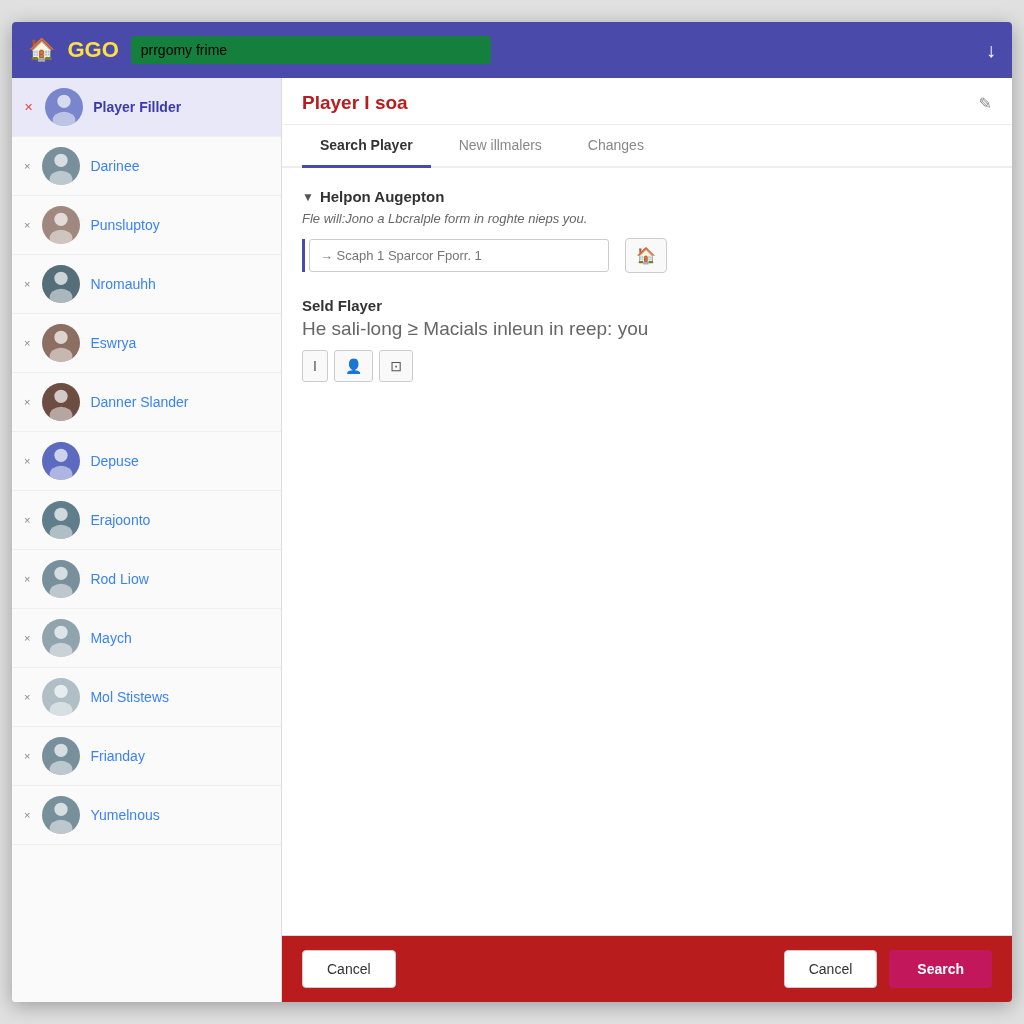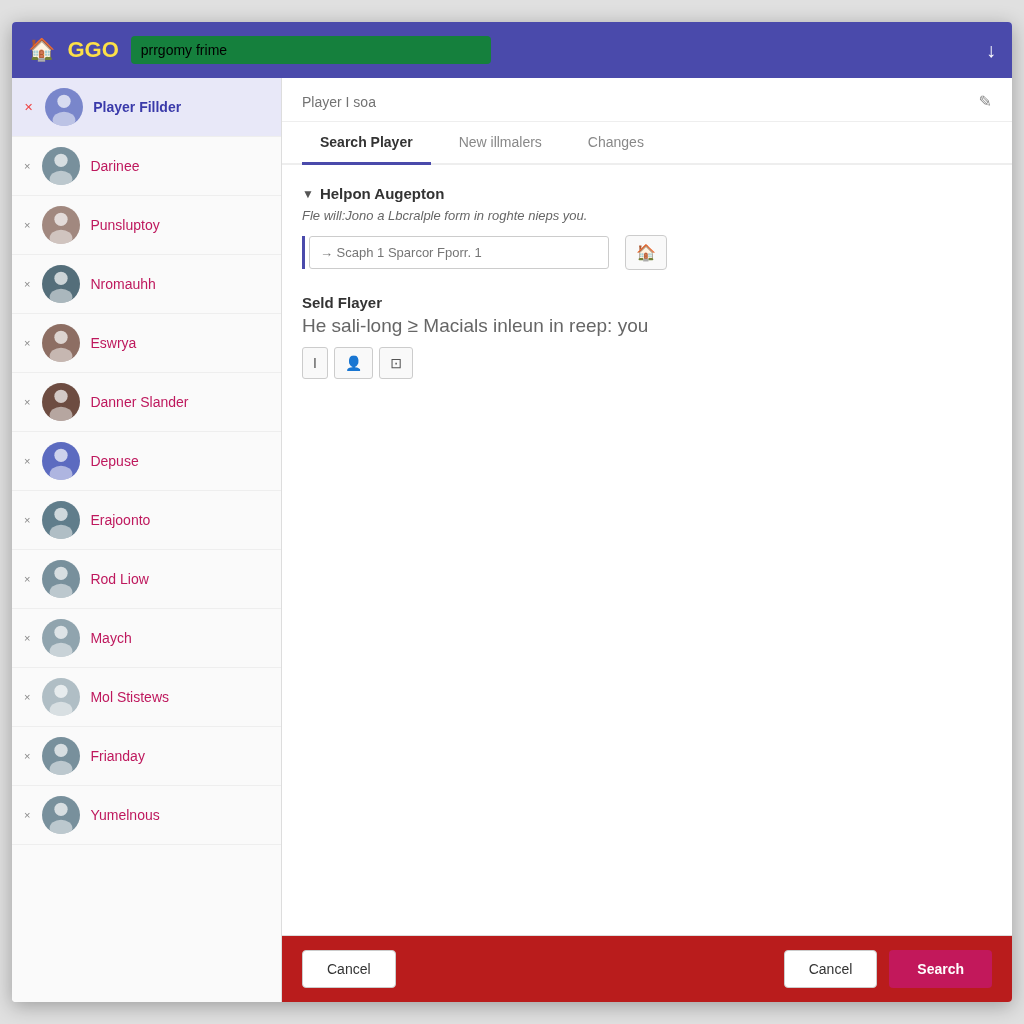--- a/index.html
+++ b/index.html
@@ -111,42 +111,42 @@
     .avatar svg { width: 100%; height: 100%; }
     .sidebar-item-name {
       font-size: 14px;
       color: #3a3aaa;
     }
     .sidebar-item.active .sidebar-item-name {
       font-weight: bold;
       color: #3a3aaa;
     }
     .sidebar-item:not(.active) .sidebar-item-name {
-      color: #be185d;
+      color: #3b82f6;
     }
 
     
     .right-panel {
       flex: 1;
       display: flex;
       flex-direction: column;
       overflow: hidden;
     }
 
     .panel-header {
       display: flex;
       align-items: center;
       justify-content: space-between;
       padding: 14px 20px 10px;
       border-bottom: 1px solid #eee;
     }
     .panel-title {
-      font-size: 14px;
-      font-weight: normal;
-      color: #737373;
+      font-size: 19px;
+      font-weight: bold;
+      color: #b91c1c;
     }
     .edit-icon {
       font-size: 16px;
       color: #888;
       cursor: pointer;
     }
 
     
     .tabs {
       display: flex;

